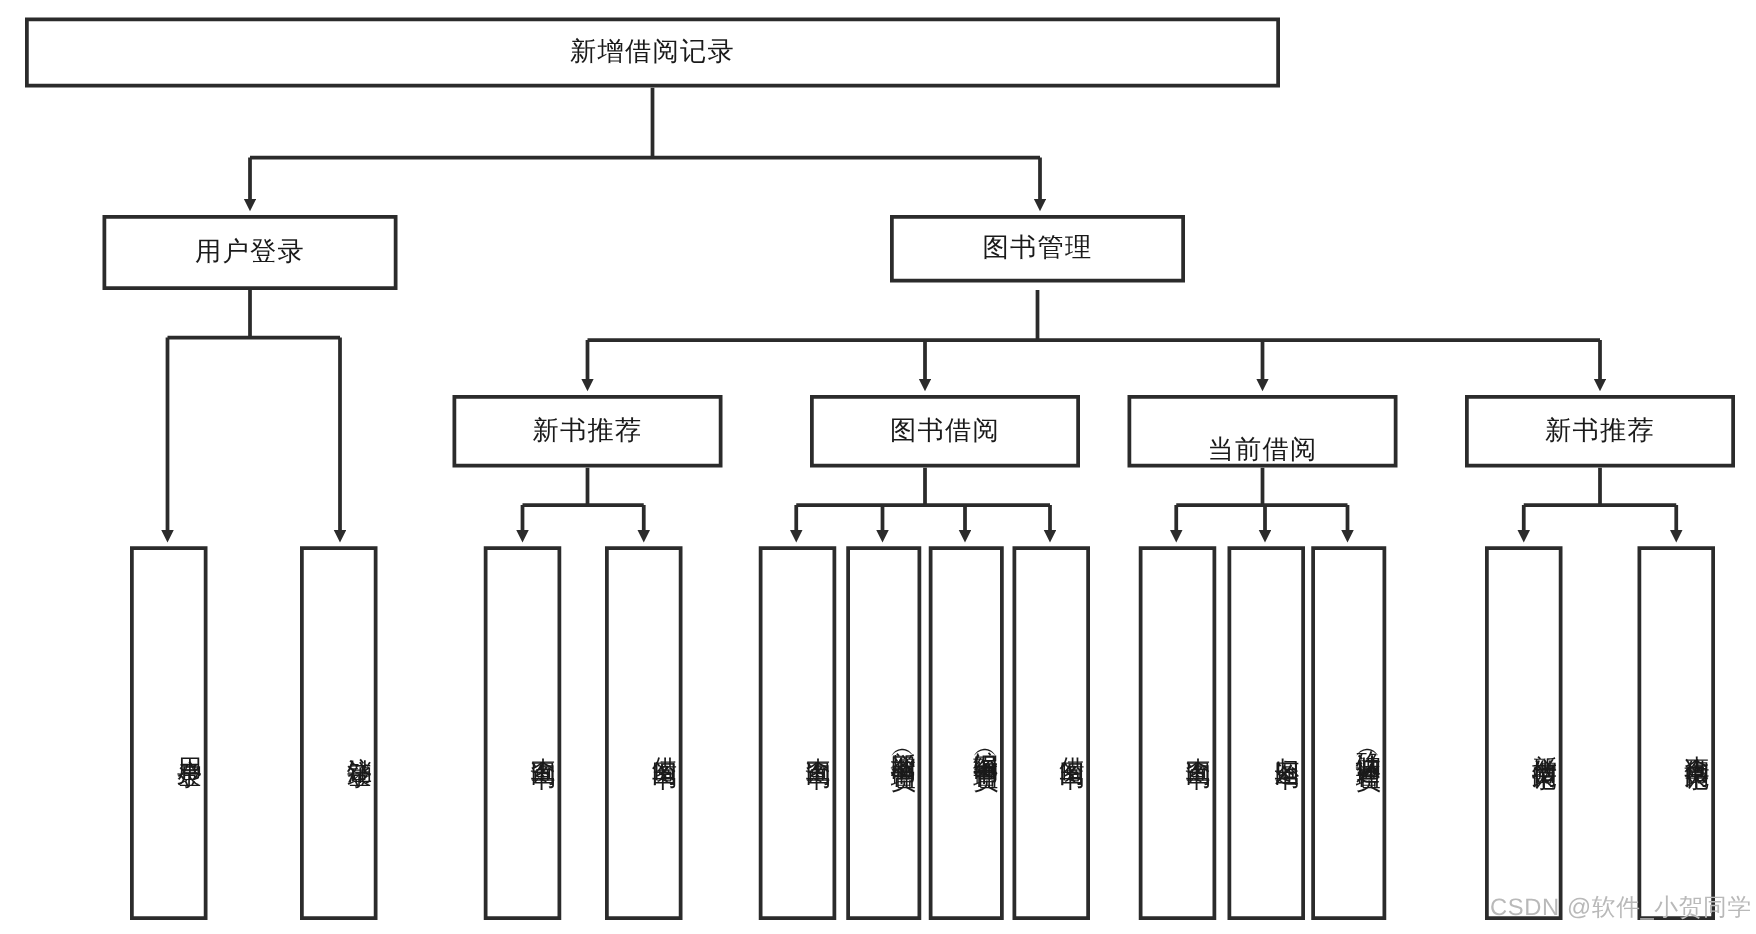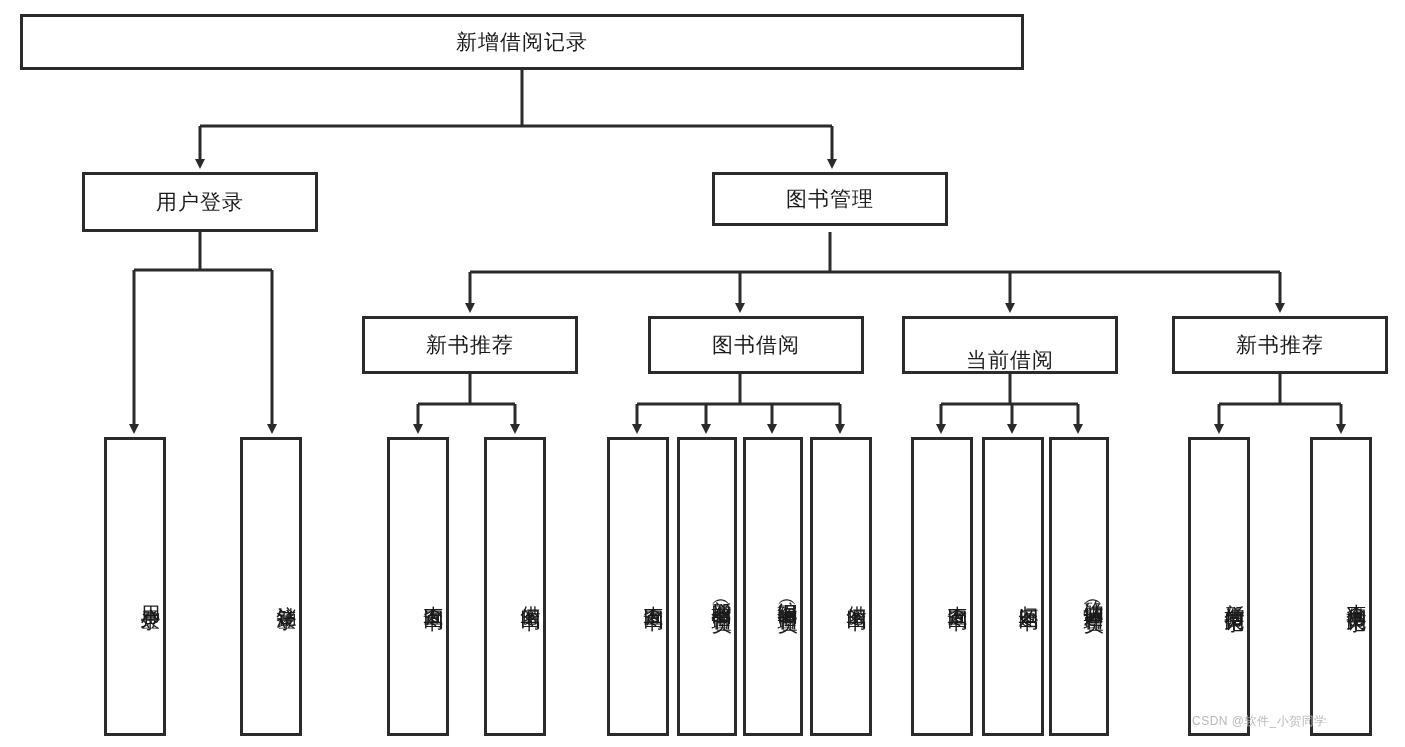--- a/index.html
+++ b/index.html
@@ -49,21 +49,21 @@
     align-items: flex-start;
     justify-content: center;
     padding-top: 14px;
     letter-spacing: 2px;
   }
   .node-v span {
     display: block;
   }
   .watermark {
     position: absolute;
-    font-size: 12px;
+    font-size: 19px;
     color: #b9b9b9;
     white-space: nowrap;
     letter-spacing: 0.5px;
   }
 </style>
 </head>
 <body>
 
 <div id="canvas">
 

